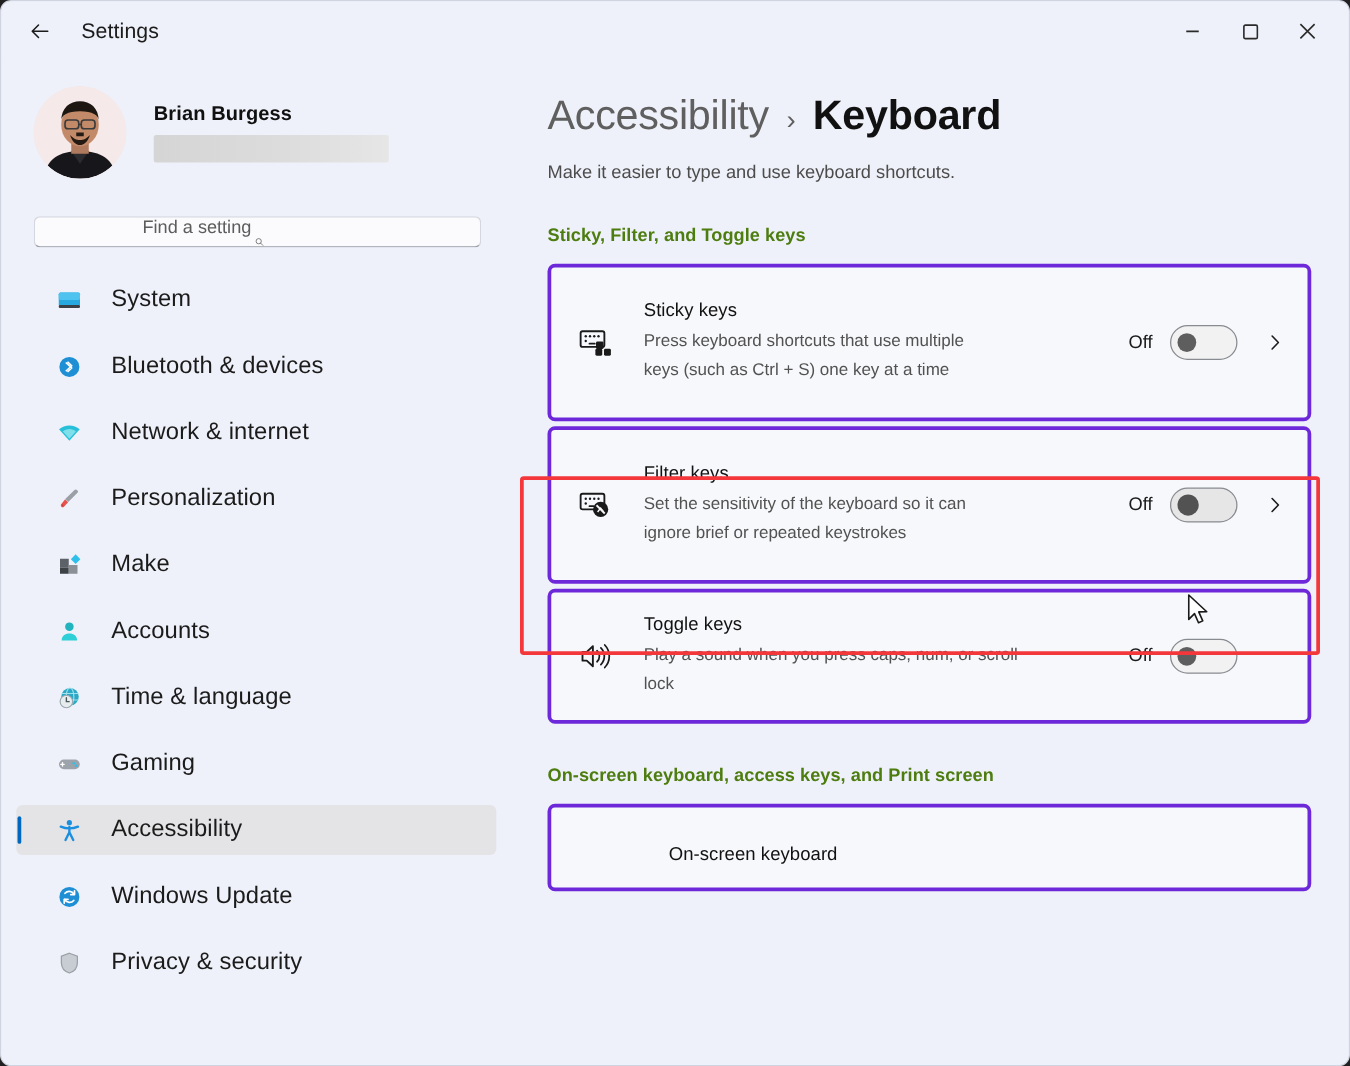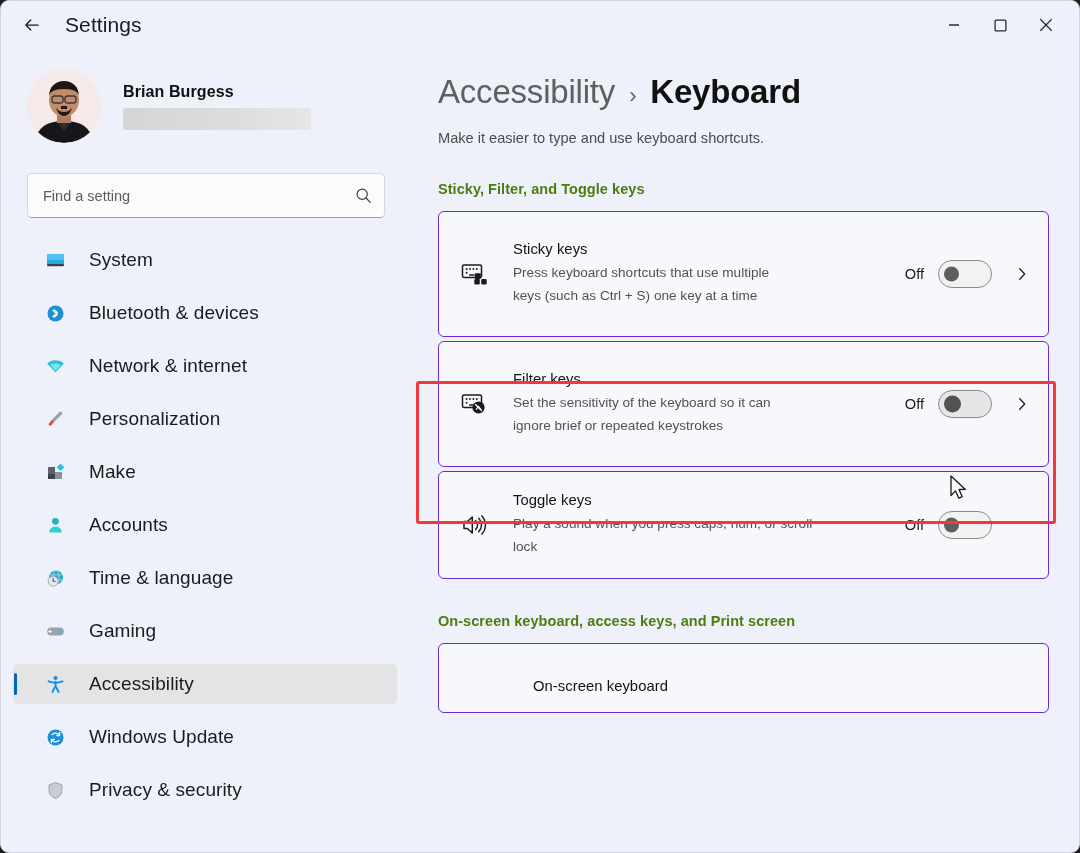--- a/index.html
+++ b/index.html
@@ -33,21 +33,21 @@
   }
   #back-btn {
     width: 34px; height: 34px;
     margin-left: 14px;
     display: flex; align-items: center; justify-content: center;
     border-radius: 5px;
   }
   #back-btn svg { display:block; }
   #app-title {
     margin-left: 16px;
-    font-size: 21px;
+    font-size: 17px;
     color: #1b1b1b;
     letter-spacing: .1px;
   }
   #wincontrols {
     margin-left: auto;
     display: flex;
     height: 48px;
   }
   .wc {
     width: 46px; height: 48px;
@@ -94,28 +94,29 @@
     margin-top: 7px;
     width: 188px; height: 22px;
     border-radius: 2px;
     background: linear-gradient(90deg,#d5d5d5 0%,#dcdcdc 55%,#e6e6e6 100%);
     filter: blur(0.6px);
   }
 
   
   #searchbox {
     margin: 32px 26px 0 26px;
-    height: 45px;
+    height: 25px;
     background: #fbfbfd;
     border: 1px solid #d4d7df;
     border-bottom: 1px solid #9b9ea6;
     border-radius: 5px;
     display: flex;
     align-items: center;
     padding: 0 12px 0 15px;
+    flex-direction: column;
   }
   #search-input {
     flex: 1 1 auto;
     border: none;
     outline: none;
     background: transparent;
     font-family: inherit;
     font-size: 14.5px;
     color: #1b1b1b;
   }
@@ -186,21 +187,21 @@
     font-size: 14.5px;
     font-weight: bold;
     color: #4d7c0f;
     letter-spacing: .05px;
   }
 
   .card-group { margin-top: 14px; }
 
   .card {
     background: #f7f8fb;
-    border: 1px solid #6d28d9;
+    border: 3px solid #6d28d9;
     border-radius: 6px;
     display: flex;
     align-items: center;
     padding: 0 18px 0 20px;
     position: relative;
   }
   .card + .card { margin-top: 4px; }
   .card.tall { min-height: 126px; }
   .card.med  { min-height: 108px; }
   .card.short{ min-height: 76px; }

